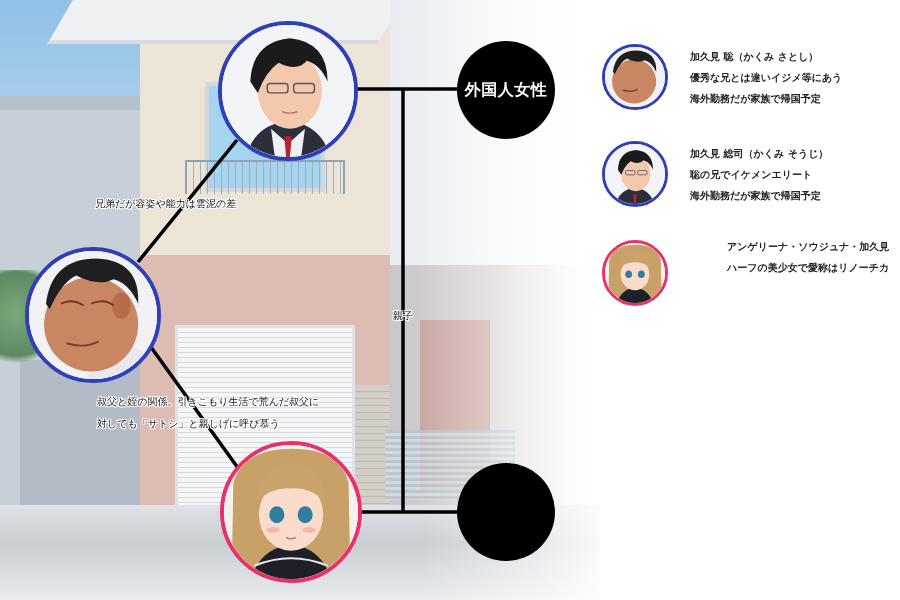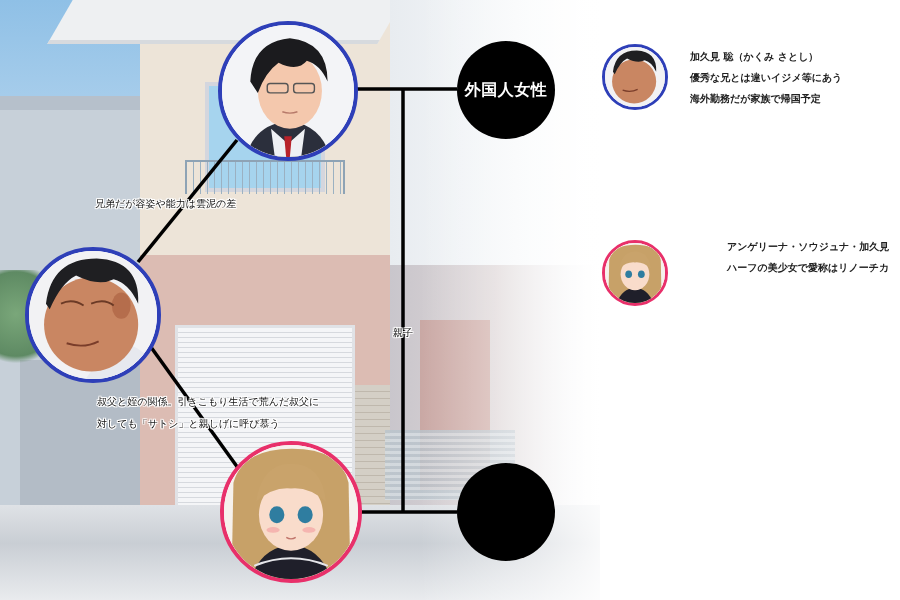--- a/index.html
+++ b/index.html
@@ -134,40 +134,58 @@
     <span class="node-label"></span>
   </div>
 
   <div class="edge-label" style="left:95px;top:193px;">
     <span class="line">兄弟だが容姿や能力は雲泥の差</span>
   </div>
   <div class="edge-label" style="left:97px;top:391px;">
     <span class="line">叔父と姪の関係。引きこもり生活で荒んだ叔父に</span>
     <span class="line">対しても「サトシ」と親しげに呼び慕う</span>
   </div>
-  <div class="edge-label" style="left:393px;top:322px;">
+  <div class="edge-label" style="left:393px;top:305px;">
     <span class="line">親子</span>
   </div>
 
   <div class="legend-item" style="top:44px;height:70px;">
     <div class="thumb blue" style="top:0;">
       <svg class="face" viewBox="0 0 136 136">
         <rect width="136" height="136" fill="#f2f2f4"></rect>
         <ellipse cx="66" cy="78" rx="50" ry="50" fill="#c98662"></ellipse>
         <path d="M18 56 Q24 8 72 8 Q118 10 116 56 Q106 34 90 30 Q74 38 50 26 Q34 34 22 62Z" fill="#1f1f22"></path>
         <path d="M40 98 Q58 104 74 96" stroke="#7a3d2a" stroke-width="3" fill="none"></path>
       </svg>
     </div>
     <div class="text" style="top:2px;">
       <span class="line">加久見 聡（かくみ さとし）</span>
       <span class="line">優秀な兄とは違いイジメ等にあう</span>
       <span class="line">海外勤務だが家族で帰国予定</span>
     </div>
   </div>
 
+  <div class="legend-item" style="top:141px;height:70px;">
+    <div class="thumb blue" style="top:0;">
+      <svg class="face" viewBox="0 0 140 140">
+        <rect width="140" height="140" fill="#f3f4f7"></rect>
+        <path d="M25 140 Q35 105 70 102 Q105 105 115 140Z" fill="#2b2f3c"></path>
+        <path d="M66 118 L74 118 L72 140 L68 140Z" fill="#b8222a"></path>
+        <ellipse cx="72" cy="70" rx="34" ry="40" fill="#f4c8ad"></ellipse>
+        <path d="M30 60 Q32 18 72 14 Q112 18 112 60 Q104 42 90 38 Q80 50 60 40 Q46 50 38 72Z" fill="#1b1b1e"></path>
+        <rect x="48" y="62" width="22" height="10" rx="3" fill="none" stroke="#555" stroke-width="2"></rect>
+        <rect x="76" y="62" width="22" height="10" rx="3" fill="none" stroke="#555" stroke-width="2"></rect>
+      </svg>
+    </div>
+    <div class="text" style="top:2px;">
+      <span class="line">加久見 総司（かくみ そうじ）</span>
+      <span class="line">聡の兄でイケメンエリート</span>
+      <span class="line">海外勤務だが家族で帰国予定</span>
+    </div>
+  </div>
 
   <div class="legend-item" style="top:236px;height:90px;">
     <div class="thumb pink" style="top:4px;">
       <svg class="face" viewBox="0 0 142 142">
         <rect width="142" height="142" fill="#f6f1ec"></rect>
         <path d="M8 142 L10 40 Q20 4 72 4 Q124 4 132 40 L134 142Z" fill="#c7a168"></path>
         <path d="M28 142 Q40 108 71 106 Q102 108 114 142Z" fill="#1f1f2a"></path>
         <ellipse cx="71" cy="74" rx="34" ry="38" fill="#f9dccb"></ellipse>
         <path d="M34 60 Q40 20 71 20 Q104 20 108 60 Q90 44 71 46 Q52 44 34 60Z" fill="#c9a36b"></path>
         <ellipse cx="56" cy="74" rx="8" ry="9" fill="#2f7da0"></ellipse>

